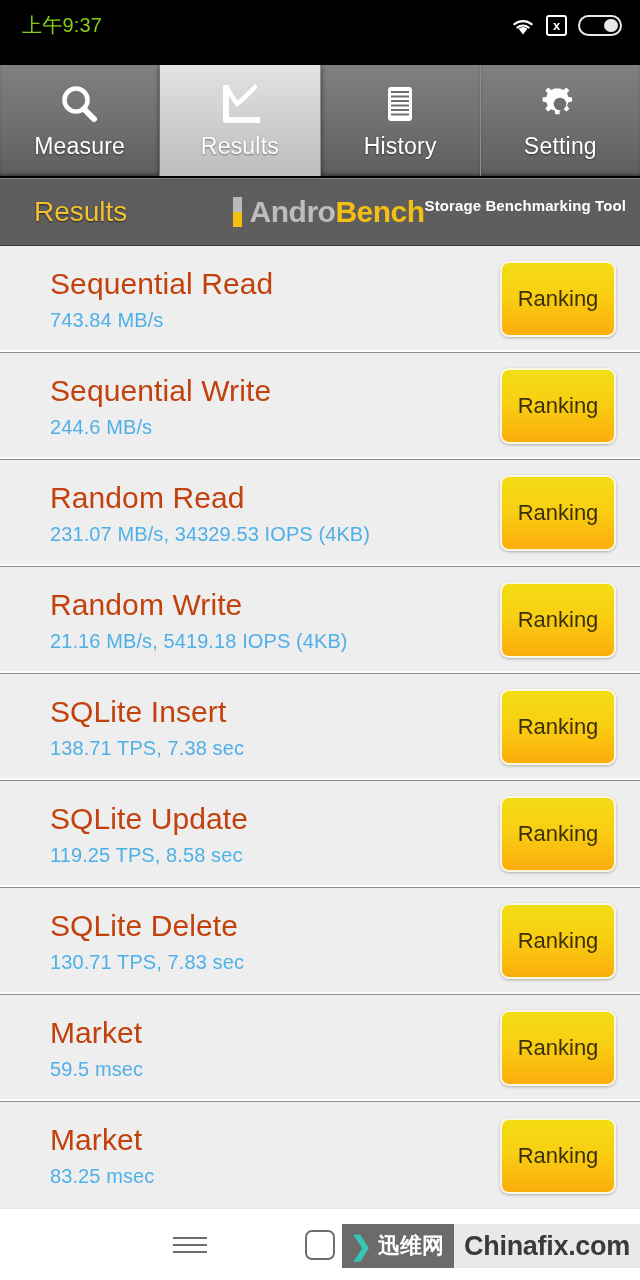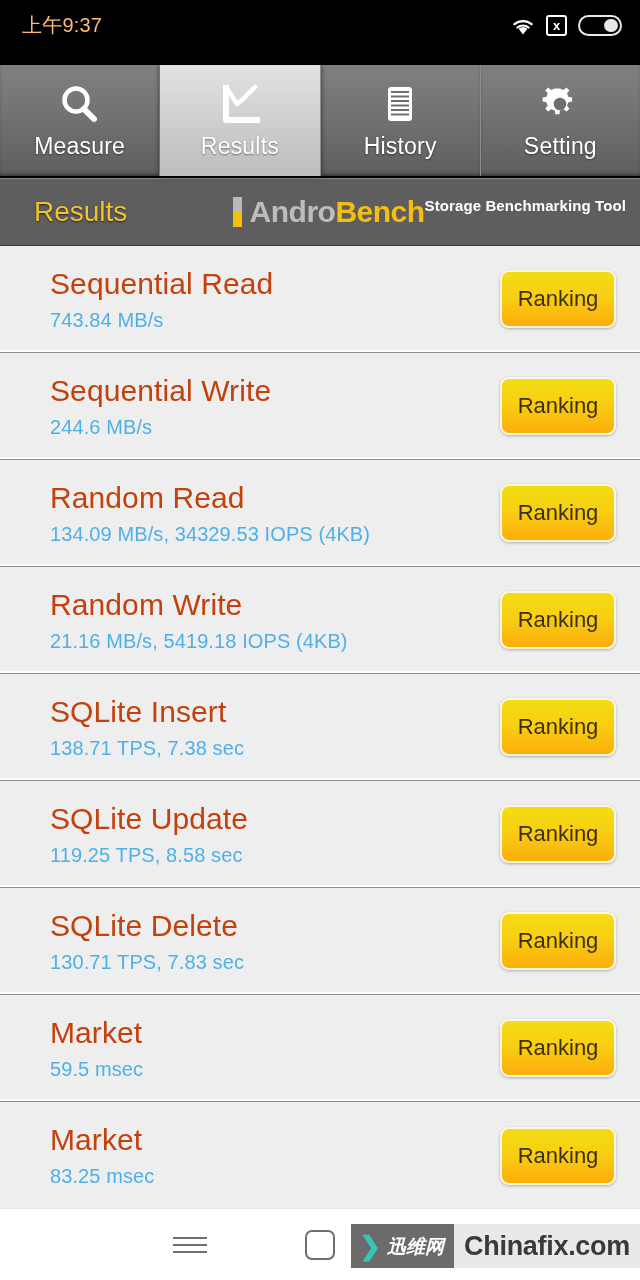--- a/index.html
+++ b/index.html
@@ -10,21 +10,21 @@
     overflow:hidden;
   }
   #screen { position:relative; width:640px; height:1280px; background:#fff; }
 
   
   .statusbar{
     height:65px; background:#000; color:#fff;
     display:flex; align-items:center; justify-content:space-between;
     padding:0 18px 14px 22px;
   }
-  .status-time{ font-size:20px; letter-spacing:.2px; color:#fdba74; }
+  .status-time{ font-size:20px; letter-spacing:.2px; color:#84cc16; }
   .status-icons{ display:flex; align-items:center; gap:11px; }
   .ic-wifi{ width:24px; height:20px; position:relative; }
   .ic-nosim{ width:21px; height:21px; border:2px solid #fff; border-radius:3px;
              display:flex; align-items:center; justify-content:center;
              font-size:13px; line-height:1; font-weight:bold; color:#fff;}
   .ic-batt{ width:44px; height:21px; border:2px solid #e8e8e8; border-radius:11px;
             position:relative; }
   .ic-batt::after{ content:""; position:absolute; right:2px; top:2px; bottom:2px;
             width:14px; background:#e8e8e8; border-radius:8px; }
 
@@ -77,21 +77,21 @@
     padding:0 24px 0 50px;
     background:#eeeeee;
     border-bottom:1px solid #8d8d8d;
     box-shadow:inset 0 -2px 0 #fdfdfd;
   }
   .row:last-child{ border-bottom:none; box-shadow:none; }
   .row-text{ display:flex; flex-direction:column; gap:8px; }
   .row-title{ font-size:30px; color:#c2410c; letter-spacing:.1px; }
   .row-value{ font-size:20px; color:#4fb0e8; letter-spacing:.1px; }
   .rank-btn{
-    width:116px; height:58px; border-radius:9px;
+    width:116px; height:76px; border-radius:9px;
     background:linear-gradient(180deg,#f2dd14 0%,#f8cf12 45%,#fcad0c 100%);
     border:2px solid #fbf7e0;
     box-shadow:0 1px 3px rgba(0,0,0,.28);
     display:flex; align-items:center; justify-content:center;
     font-size:22px; color:#3b3007;
   }
 
   
   .navbar{
     position:absolute; left:0; bottom:0; width:640px; height:72px;
@@ -105,22 +105,22 @@
   .nav-menu span{ display:block; width:34px; height:2px; background:#6e6e6e; margin:5px 0; }
   .nav-home .sq{ width:30px; height:30px; border:2px solid #6e6e6e; border-radius:7px; }
 
   
   .watermark{
     position:absolute; right:0; bottom:12px;
     display:flex; align-items:stretch; height:44px;
   }
   .wm-left{ background:#6b6b6b; display:flex; align-items:center; gap:6px; padding:0 10px 0 8px; }
   .wm-chev{ color:#36c6b4; font-size:26px; font-weight:bold; line-height:1; }
-  .wm-cn{ color:#fff; font-size:19px; font-weight:bold; line-height:1;
-          font-family:"DejaVu Sans", sans-serif;font-style:italic; }
+  .wm-cn{ color:#fff; font-size:22px; font-weight:bold; line-height:1;
+          font-family:"DejaVu Sans", sans-serif; }
   .wm-right{ background:#e9e9e9; display:flex; align-items:center; padding:0 10px;
              color:#3a3a3a; font-size:27px; font-weight:bold; letter-spacing:-.3px; }
 </style>
 </head>
 <body>
 
 <div id="screen">
 
   <div class="statusbar">
     <div class="status-time">上午9:37</div>
@@ -212,21 +212,21 @@
       <div class="row">
         <div class="row-text">
           <div class="row-title">Sequential Write</div>
           <div class="row-value">244.6 MB/s</div>
         </div>
         <div class="rank-btn">Ranking</div>
       </div>
       <div class="row">
         <div class="row-text">
           <div class="row-title">Random Read</div>
-          <div class="row-value">134.09 MB/s, 34329.53 IOPS (4KB)</div>
+          <div class="row-value">231.07 MB/s, 34329.53 IOPS (4KB)</div>
         </div>
         <div class="rank-btn">Ranking</div>
       </div>
       <div class="row">
         <div class="row-text">
           <div class="row-title">Random Write</div>
           <div class="row-value">21.16 MB/s, 5419.18 IOPS (4KB)</div>
         </div>
         <div class="rank-btn">Ranking</div>
       </div>

